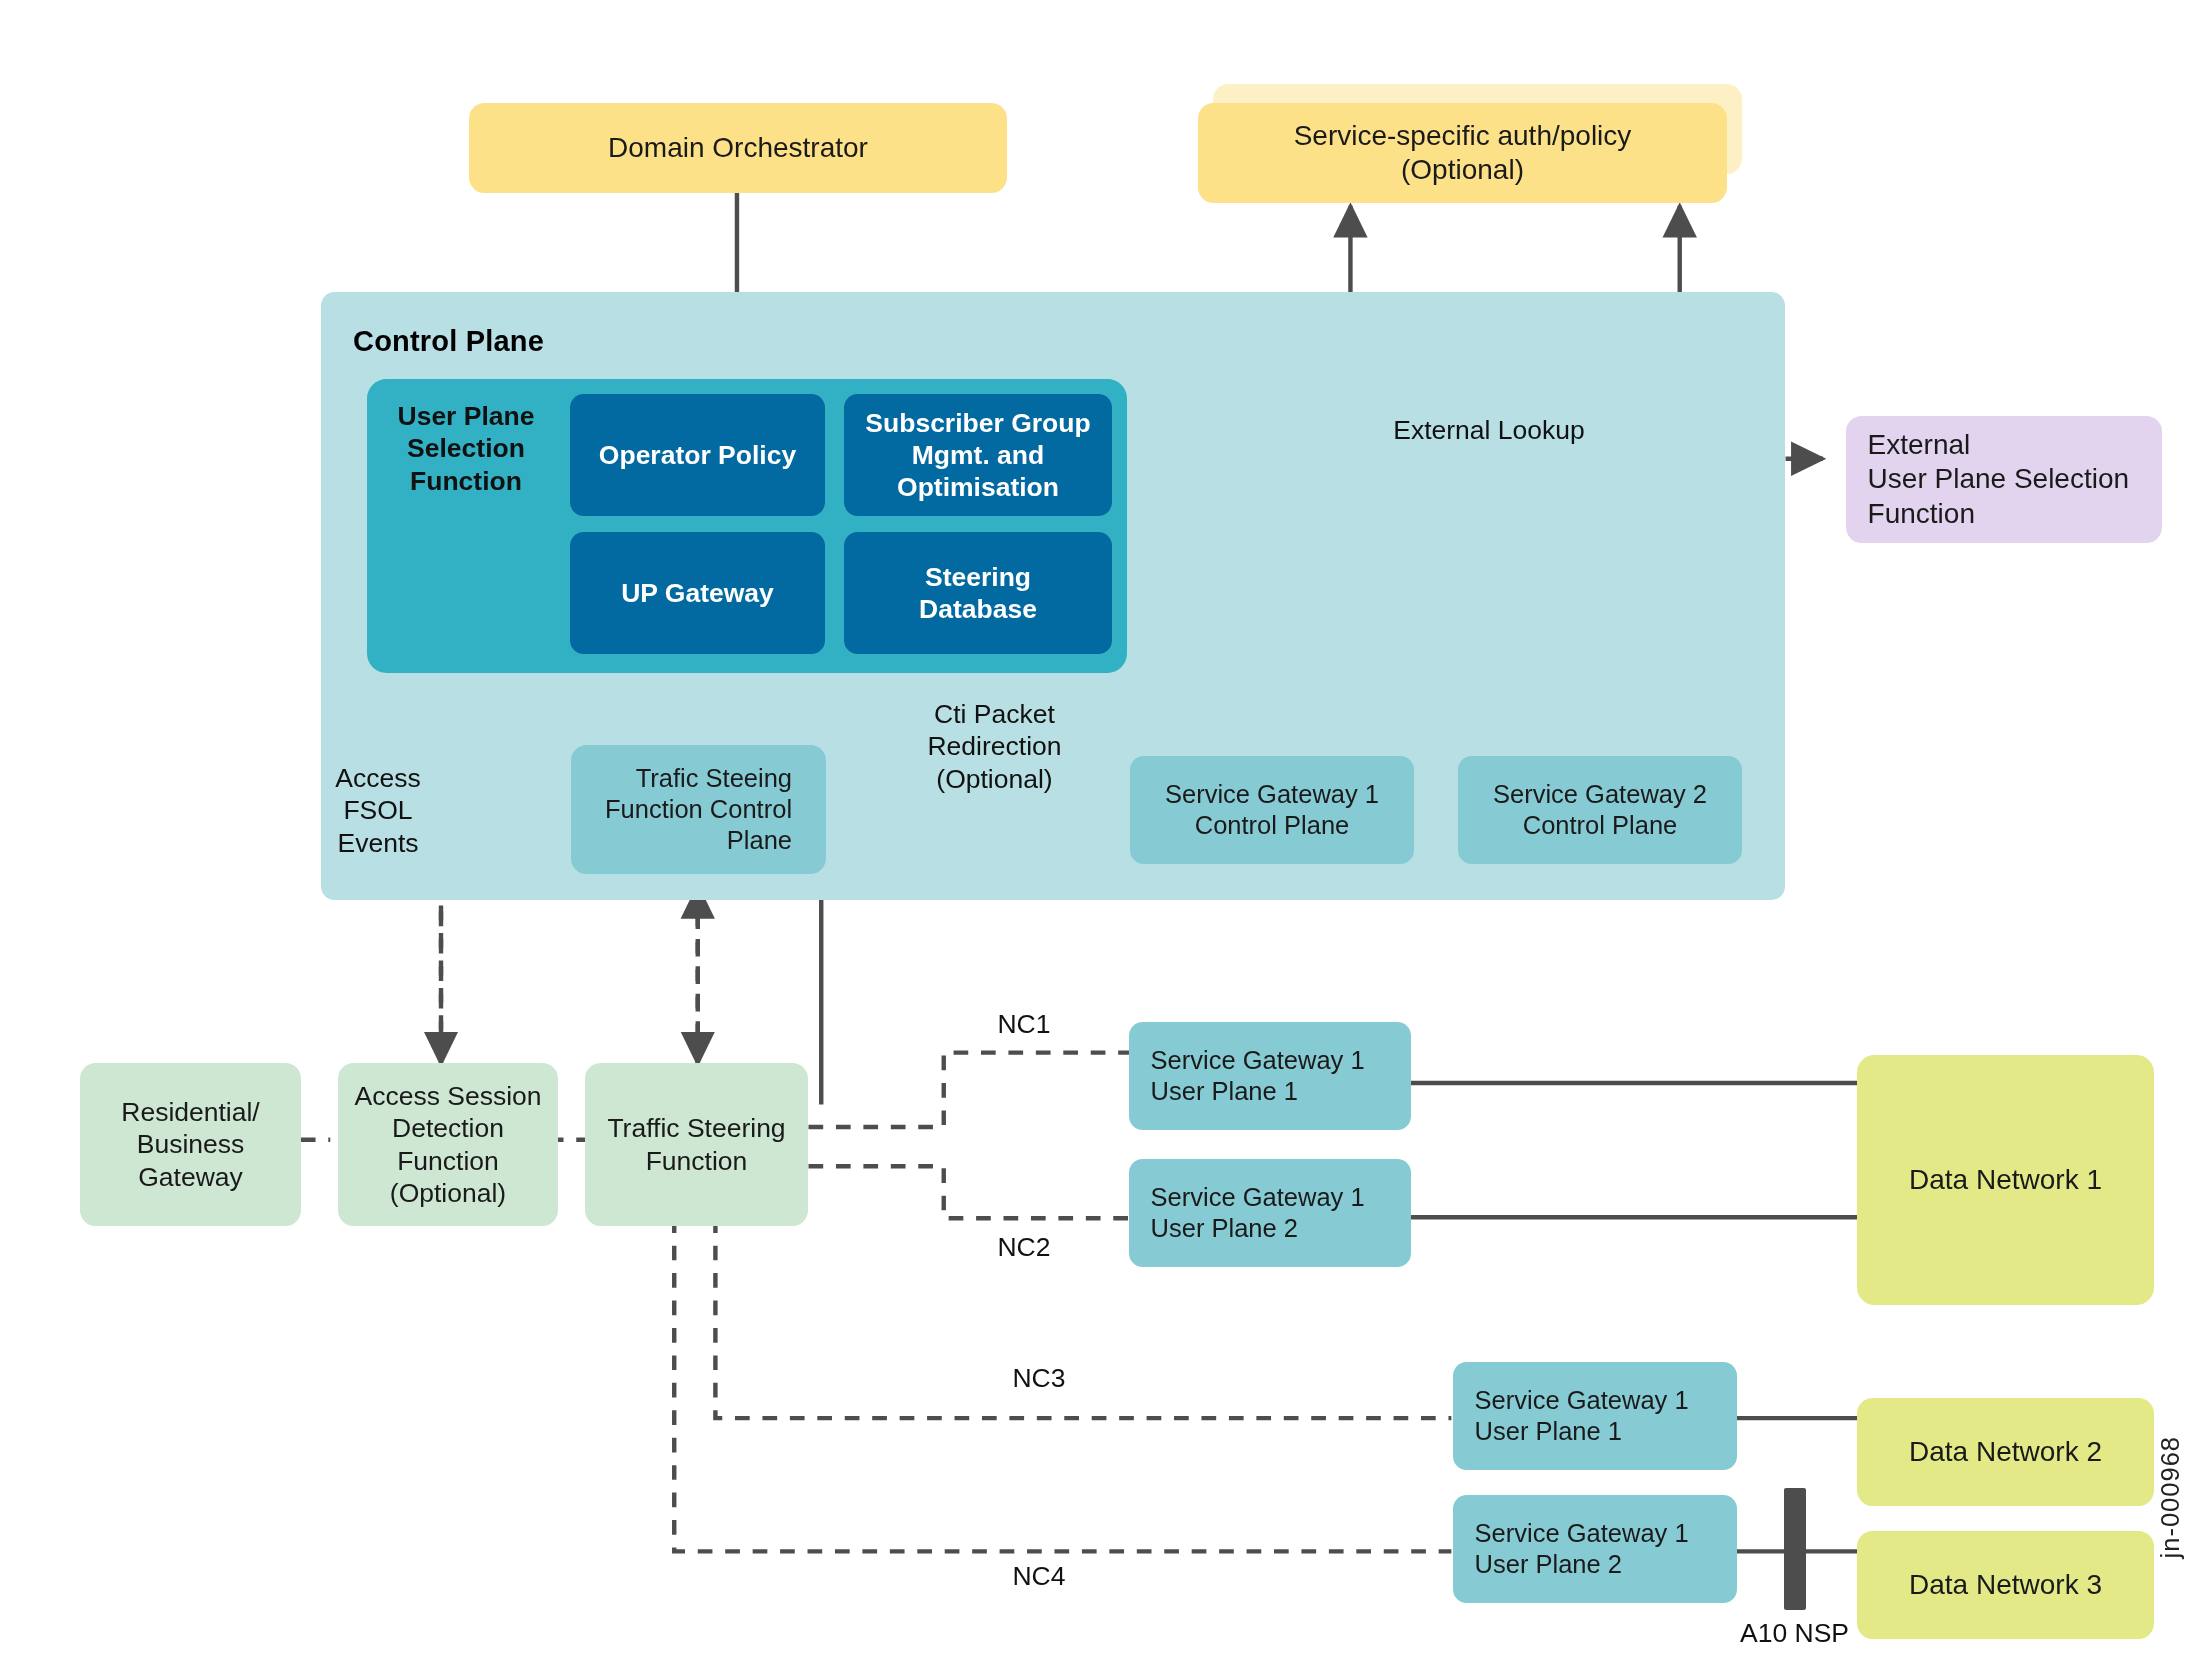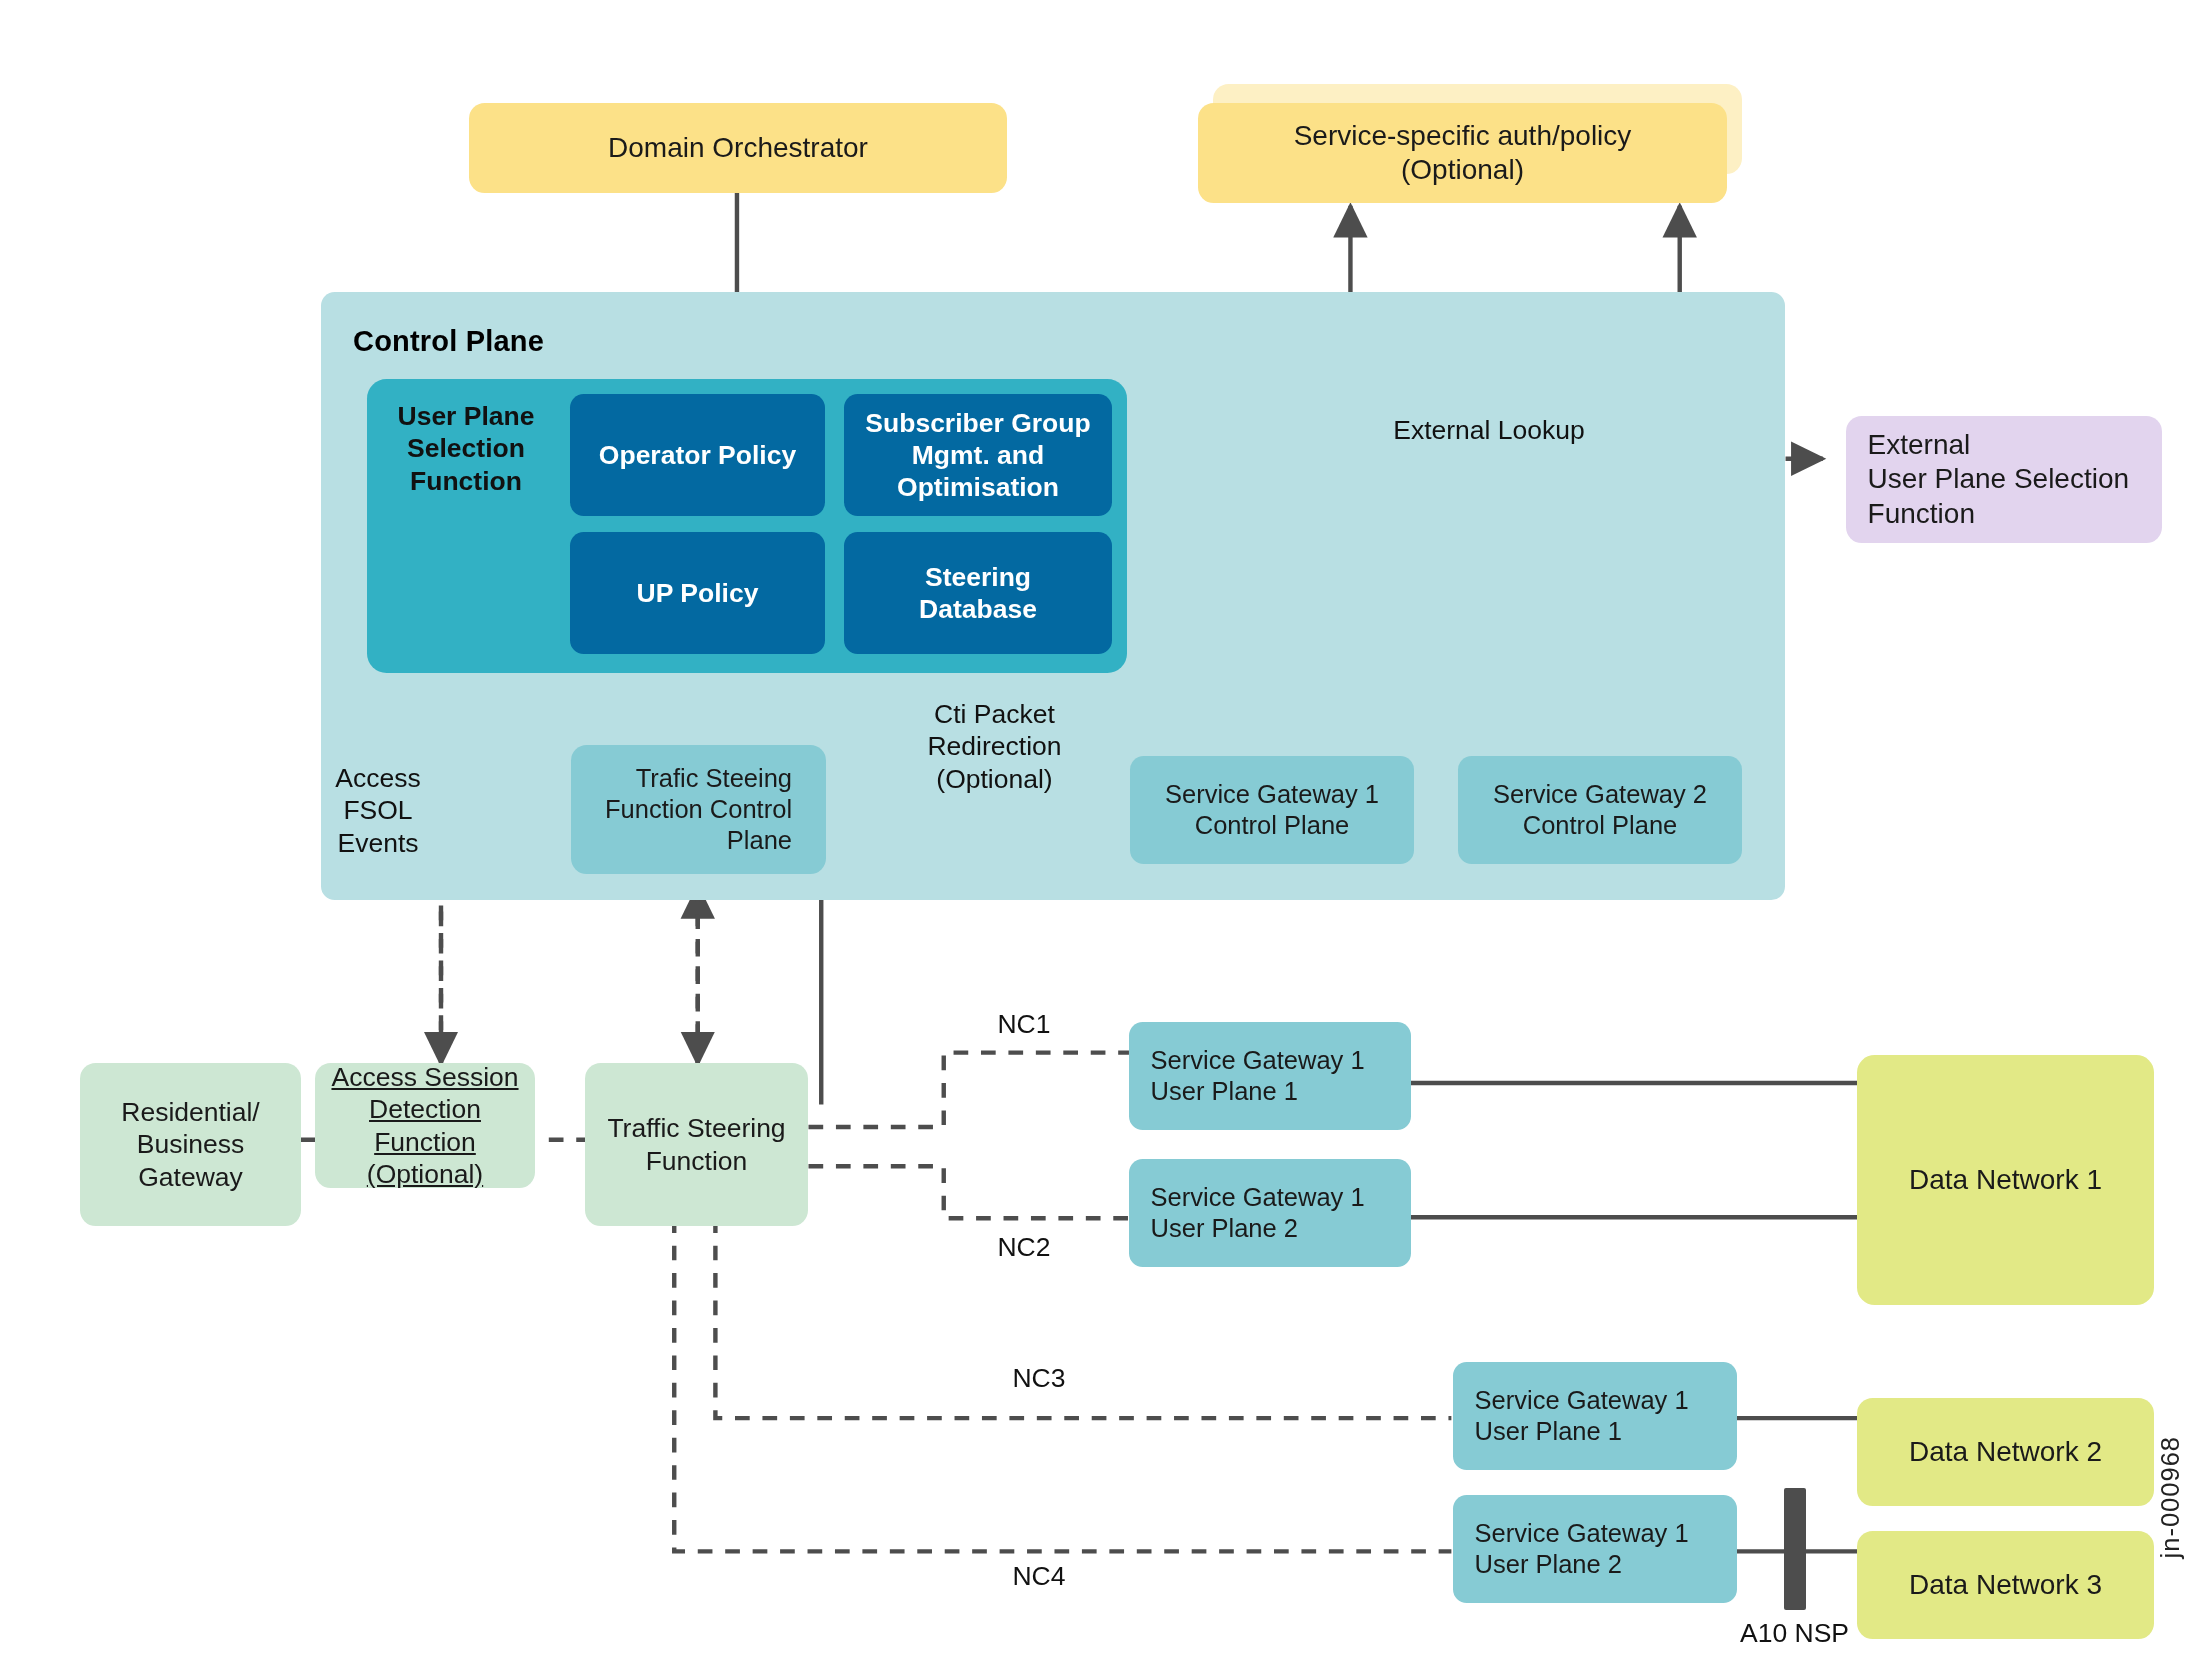--- a/index.html
+++ b/index.html
@@ -133,21 +133,21 @@
   <div class="flabel" style="left:378px;top:400px;width:176px;font-size:26.5px;font-weight:bold;text-align:center;color:#111;">User Plane
 Selection
 Function</div>
 
   <div class="node teal-dark" style="left:570px;top:394px;width:255px;height:122px;font-size:26.5px;border-radius:13.7px;">Operator Policy</div>
 
   <div class="node teal-dark" style="left:844px;top:394px;width:268px;height:122px;font-size:26.5px;border-radius:13.7px;">Subscriber Group
 Mgmt. and
 Optimisation</div>
 
-  <div class="node teal-dark" style="left:570px;top:532px;width:255px;height:122px;font-size:26.5px;border-radius:13.7px;">UP Policy</div>
+  <div class="node teal-dark" style="left:570px;top:532px;width:255px;height:122px;font-size:26.5px;border-radius:13.7px;">UP Gateway</div>
 
   <div class="node teal-dark" style="left:844px;top:532px;width:268px;height:122px;font-size:26.5px;border-radius:13.7px;">Steering
 Database</div>
 
   <div class="node teal-soft" style="left:571px;top:745px;width:255px;height:129px;font-size:25.5px;border-radius:15.7px;text-align:right;">Trafic Steeing
 Function Control
 Plane</div>
 
   <div class="node teal-soft" style="left:1130px;top:756px;width:284px;height:108px;font-size:25.5px;border-radius:13.7px;">Service Gateway 1
 Control Plane</div>
@@ -174,21 +174,21 @@
 (Optional)</div>
 
   <div class="flabel" style="left:312px;top:762px;width:132px;font-size:26.5px;">Access
 FSOL
 Events</div>
 
   <div class="node green-soft" style="left:80px;top:1063px;width:221px;height:163px;font-size:26.5px;border-radius:15.7px;">Residential/
 Business
 Gateway</div>
 
-  <div class="node green-soft" style="left:315px;top:1063px;width:220px;height:125px;font-size:26.5px;border-radius:15.7px;text-decoration:underline;">Access Session
+  <div class="node green-soft" style="left:338px;top:1063px;width:220px;height:163px;font-size:26.5px;border-radius:15.7px;">Access Session
 Detection
 Function
 (Optional)</div>
 
   <div class="node green-soft" style="left:585px;top:1063px;width:223px;height:163px;font-size:26.5px;border-radius:15.7px;">Traffic Steering
 Function</div>
 
   <div class="node teal-soft" style="left:1129px;top:1022px;width:282px;height:108px;font-size:25.5px;border-radius:13.7px;
               justify-content:flex-start;text-align:left;padding-left:21.6px;">Service Gateway 1
 User Plane 1</div>

